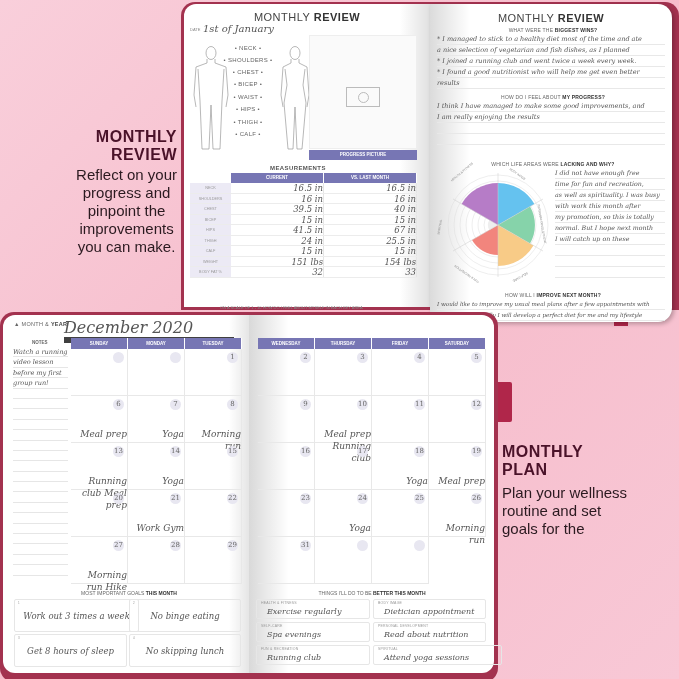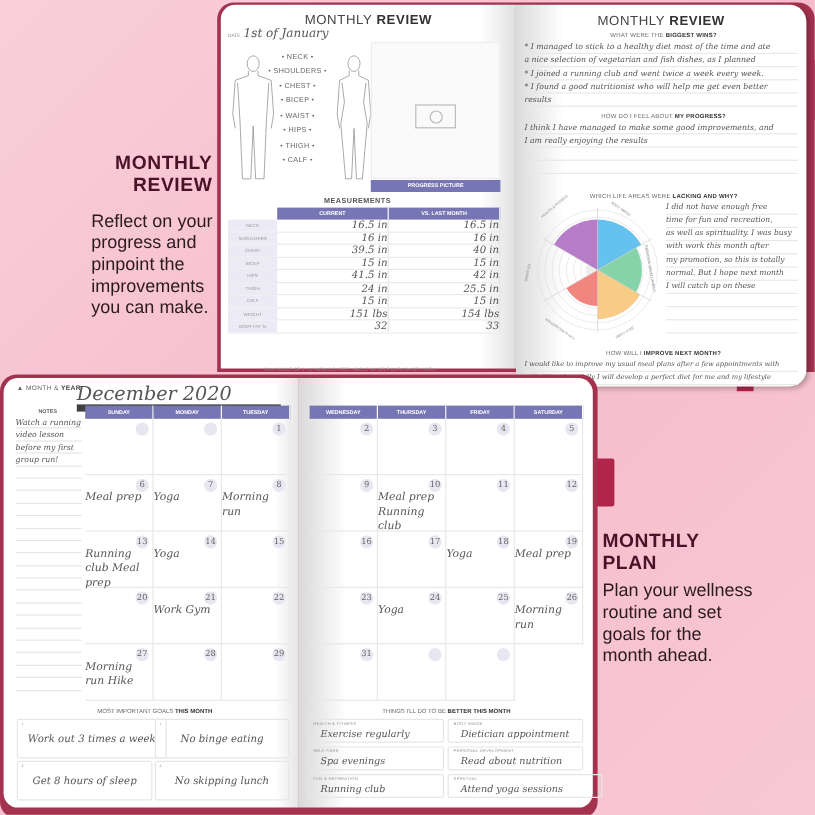--- a/index.html
+++ b/index.html
@@ -46,21 +46,21 @@
 .my-l{position:absolute;left:14px;top:321px;font-size:5.5px;color:#666;letter-spacing:.3px}
 .my-l b{color:#444}
 .my-v{position:absolute;left:64px;top:318px;font-size:16px;width:170px;border-bottom:6px solid #404040}
 .notes-h{position:absolute;left:32px;top:340px;font-size:4.5px;color:#666;font-weight:bold}
 .notes{position:absolute;left:13px;top:347px;width:55px}
 .notes div{height:10.4px;border-bottom:1px solid #e6e6e6;font-size:6.5px;line-height:10px;white-space:nowrap}
 .cal{position:absolute;top:338px;display:grid;grid-template-rows:11px repeat(5,47px)}
 .cal .hd{background:#7776b4;color:#fff;font-size:4.5px;font-weight:bold;text-align:center;line-height:11px;border-right:1px solid #fff}
 .cell{position:relative;border-right:1px solid #e8e8e8;border-bottom:1px solid #e8e8e8}
 .num{position:absolute;right:3px;top:3px;width:11px;height:11px;border-radius:50%;background:#e8e7f1;font-size:7px;color:#666;text-align:center;line-height:11px;font-family:"DejaVu Serif",serif}
-.ev{position:absolute;left:0;right:0;top:13px;text-align:left;font-size:9px;line-height:12px}
+.ev{position:absolute;left:0;right:0;top:32px;text-align:right;font-size:9px;line-height:12px}
 .goals-h{position:absolute;left:14px;top:590px;width:230px;text-align:center;font-size:5px;color:#666}
 .goals-h b{color:#333}
 .goal{position:absolute;height:33px;border:1px solid #e6e6e6;border-radius:2px}
 .goal .n{position:absolute;left:3px;top:1px;font-size:3px;color:#999}
 .goal .t{position:absolute;left:0;right:0;top:11px;text-align:center;font-size:8.5px}
 .better{position:absolute;height:20px;border:1px solid #e6e6e6;border-radius:2px}
 .better .c{position:absolute;left:4px;top:1px;font-size:3.5px;color:#999;letter-spacing:.2px}
 .better .t{position:absolute;left:10px;top:7px;font-size:8px}
 .ribbon{position:absolute;background:#b0264a}
 </style>
@@ -130,21 +130,21 @@
       <div class="v hand">40 in</div>
     </div>
   <div class="mrow">
       <div class="lbl">BICEP</div>
       <div class="v hand">15 in</div>
       <div class="v hand">15 in</div>
     </div>
   <div class="mrow">
       <div class="lbl">HIPS</div>
       <div class="v hand">41.5 in</div>
-      <div class="v hand">42 in</div>
+      <div class="v hand">67 in</div>
     </div>
   <div class="mrow">
       <div class="lbl">THIGH</div>
       <div class="v hand">24 in</div>
       <div class="v hand">25.5 in</div>
     </div>
   <div class="mrow">
       <div class="lbl">CALF</div>
       <div class="v hand">15 in</div>
       <div class="v hand">15 in</div>
@@ -218,36 +218,35 @@
 <div class="wheel-text hand" style="top:267px"></div>
 
 <div class="rq" style="top:292px"><span>HOW WILL I</span> <b>IMPROVE NEXT MONTH?</b></div>
 <div class="rline hand" style="top:299px;font-size:5.6px">I would like to improve my usual meal plans after a few appointments with</div>
 <div class="rline hand" style="top:310px;font-size:5.6px">a dietitian; hopefully I will develop a perfect diet for me and my lifestyle</div>
 
 <div class="cap-h" style="right:502px;top:128px;text-align:right">
     <div>MONTHLY</div>
     <div>REVIEW</div>
   </div>
-<div class="cap-b" style="right:502px;top:176px;text-align:left">
+<div class="cap-b" style="right:502px;top:166px;text-align:center">
   <div>Reflect on your</div>
     <div>progress and</div>
     <div>pinpoint the</div>
     <div>improvements</div>
     <div>you can make.</div>
 </div>
 <div class="cap-h" style="left:502px;top:443px">
     <div>MONTHLY</div>
     <div>PLAN</div>
   </div>
 <div class="cap-b" style="left:502px;top:484px">
   <div>Plan your wellness</div>
     <div>routine and set</div>
     <div>goals for the</div>
-    <div>month ahead.</div>
 </div>
 
 <div class="botbook"></div>
 <div class="bl"></div>
 <div class="br"></div>
 
 <div class="my-l">▲ <span>MONTH &amp;</span> <b>YEAR</b></div>
 <div class="my-v hand">December 2020</div>
 <div class="notes-h">NOTES</div>
 <div class="notes">

